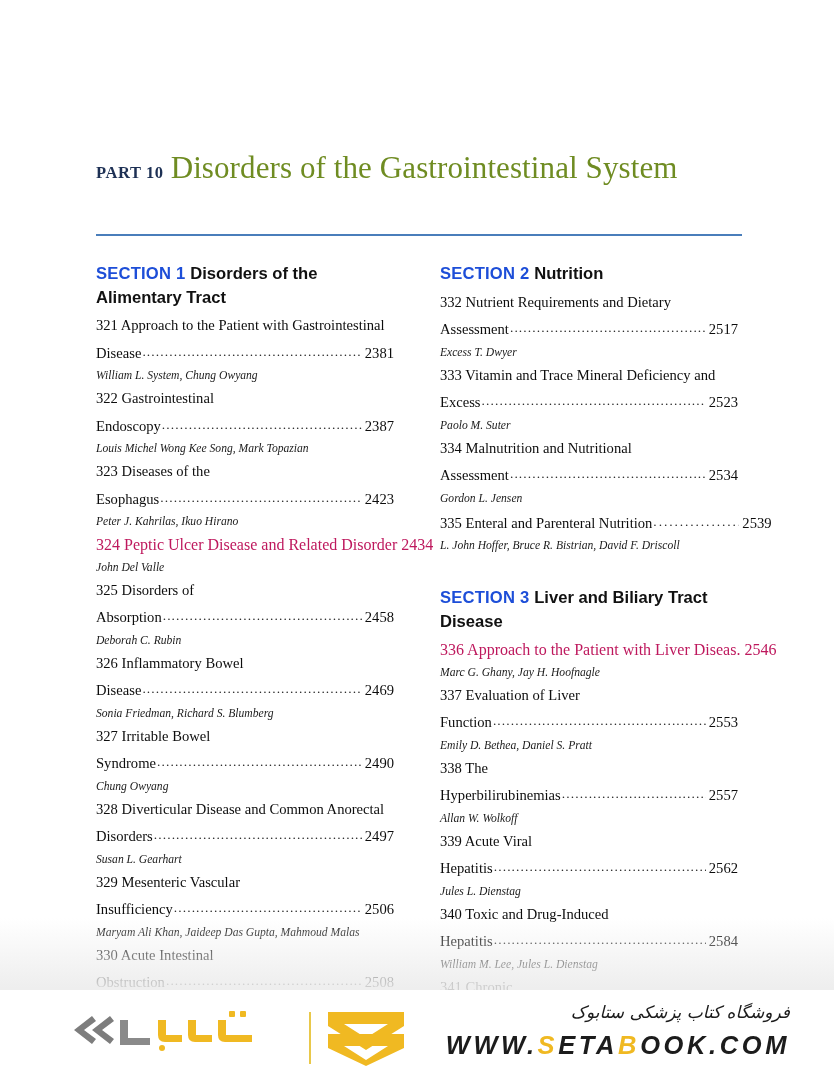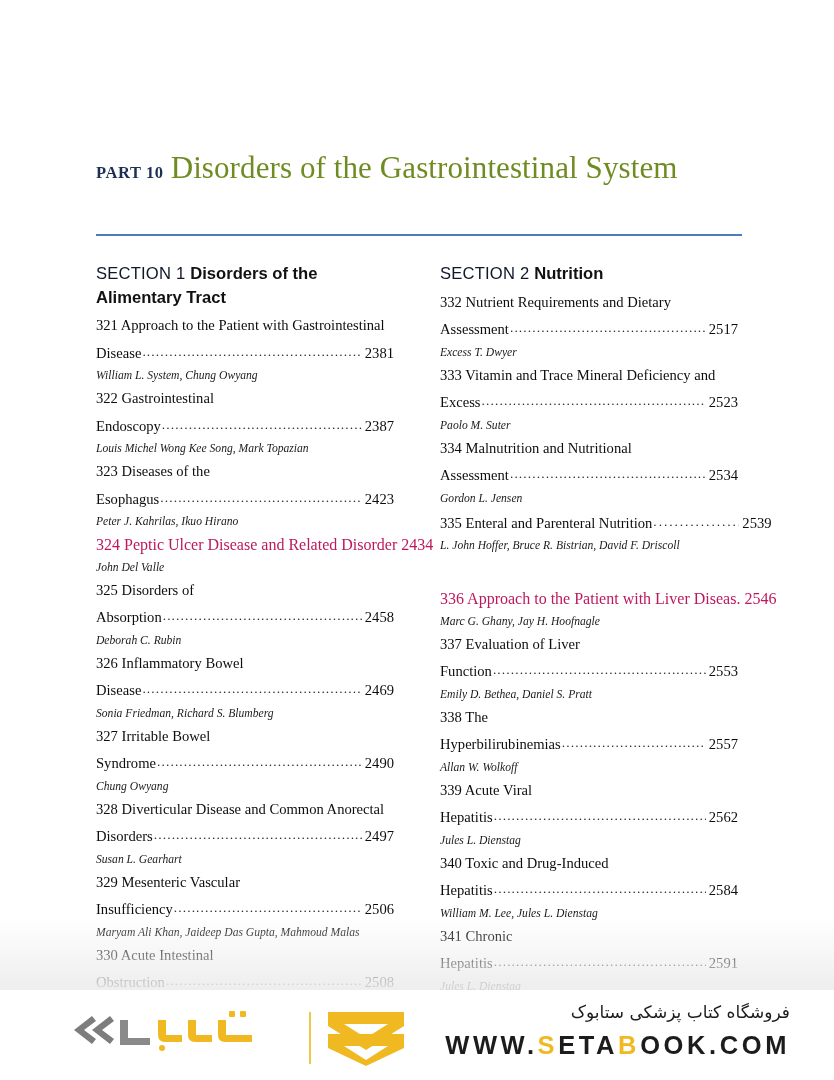--- a/index.html
+++ b/index.html
@@ -97,23 +97,23 @@
 
   
   .section-head {
     font-size: 16.6px;
     font-weight: 700;
     line-height: 23.5px;
     color: #111111;
     margin: 0 0 4px 0;
   }
   .section-head .sec-label {
-    color: #0f172a;
+    color: #1d4ed8;
     font-family: "Liberation Sans", sans-serif;
-    font-weight: 400;
+    font-weight: 700;
     letter-spacing: 0.2px;
   }
   .section-head .sec-name {
     font-family: "Liberation Sans", sans-serif;
     font-weight: 700;
     color: #111111;
   }
   .section-gap { height: 30px; }
 
   
@@ -221,20 +221,21 @@
     width: 84px;
     height: 62px;
   }
 
   .brand-right {
     position: absolute;
     right: 44px;
     top: 8px;
     width: 420px;
     text-align: right;
+    font-style: italic;
   }
   .brand-right-fa {
     font-family: "DejaVu Sans", sans-serif;
     font-size: 17px;
     color: #1c1c1c;
     direction: rtl;
     line-height: 28px;
     white-space: nowrap;
   }
   .brand-right-url {
@@ -384,20 +385,21 @@
         </div>
         <div class="entry">
           <div class="leader-row">
             <span class="lr-text">335 Enteral and Parenteral Nutrition</span>
             <span class="lr-dots short">........................................................................................................................................................................................................</span>
             <span class="lr-page">2539</span>
           </div>
           <div class="authors">L. John Hoffer, Bruce R. Bistrian, David F. Driscoll</div>
         </div>
         <div class="section-gap"></div>
+        <div class="section-head"><span class="sec-label">SECTION 3 </span><span class="sec-name">Liver and Biliary Tract Disease</span></div>
         <div class="entry">
           <div class="inline-row">336 Approach to the Patient with Liver Diseas. 2546</div>
           <div class="authors">Marc G. Ghany, Jay H. Hoofnagle</div>
         </div>
         <div class="entry">
           <span class="entry-title">337 Evaluation of Liver</span>
           <div class="leader-row">
             <span class="lr-text">Function</span>
             <span class="lr-dots">........................................................................................................................................................................................................</span>
             <span class="lr-page">2553</span>

